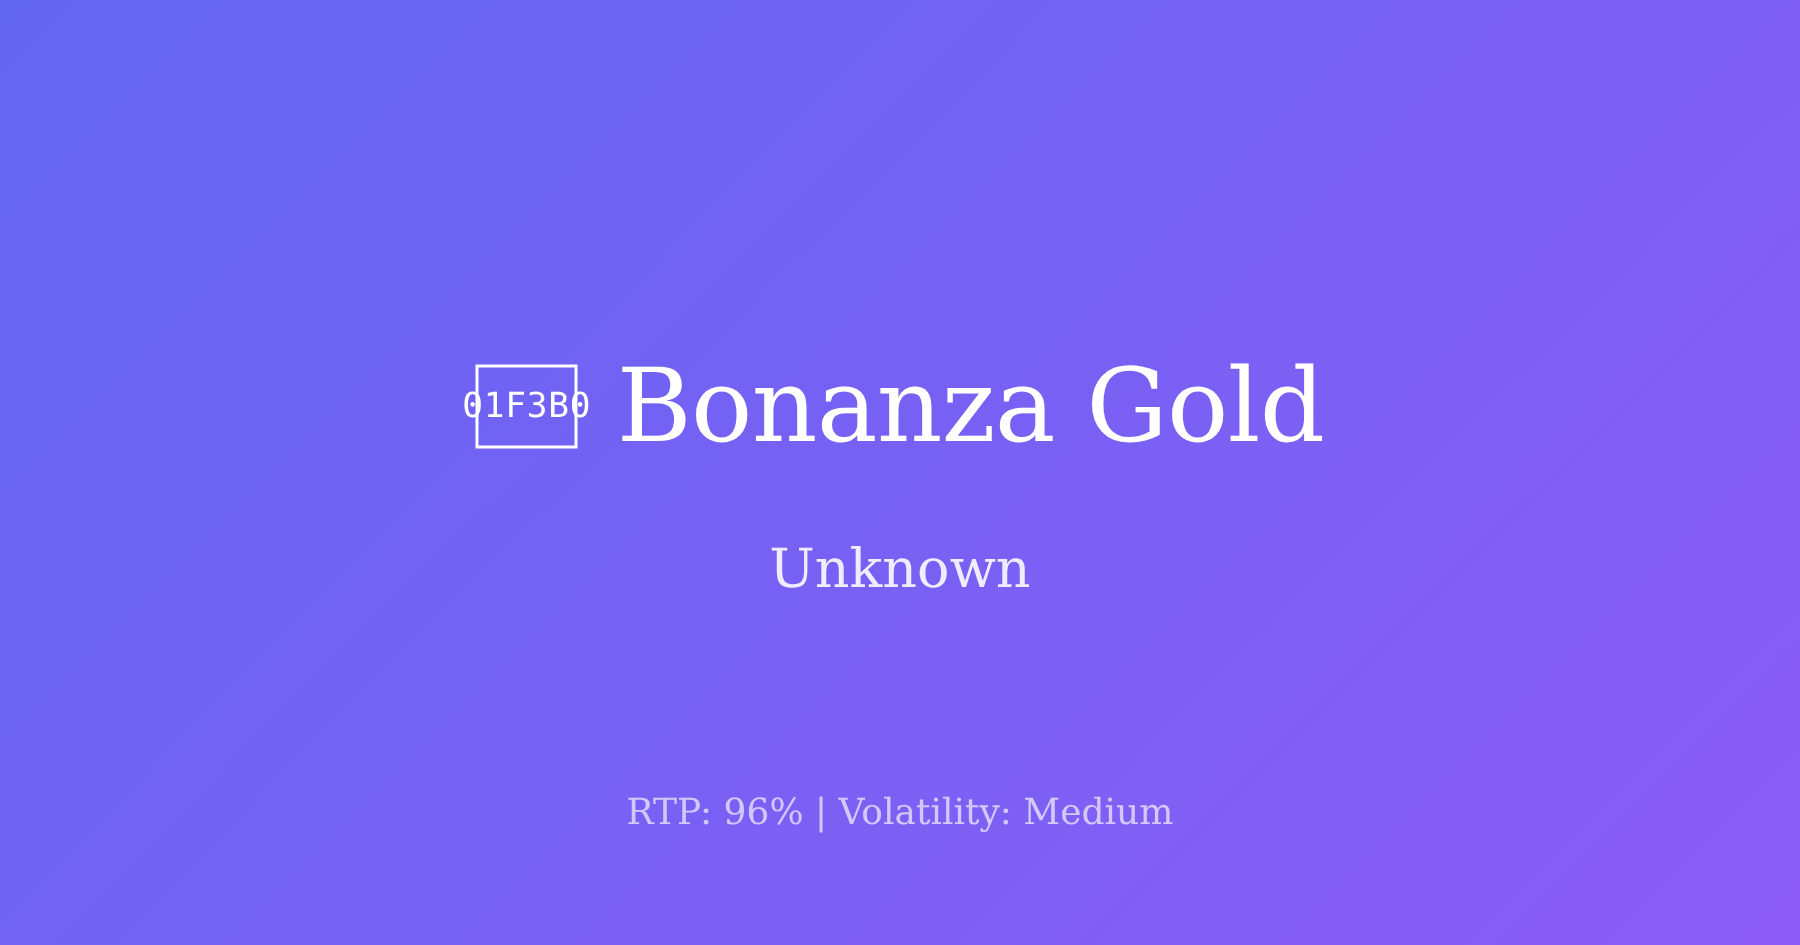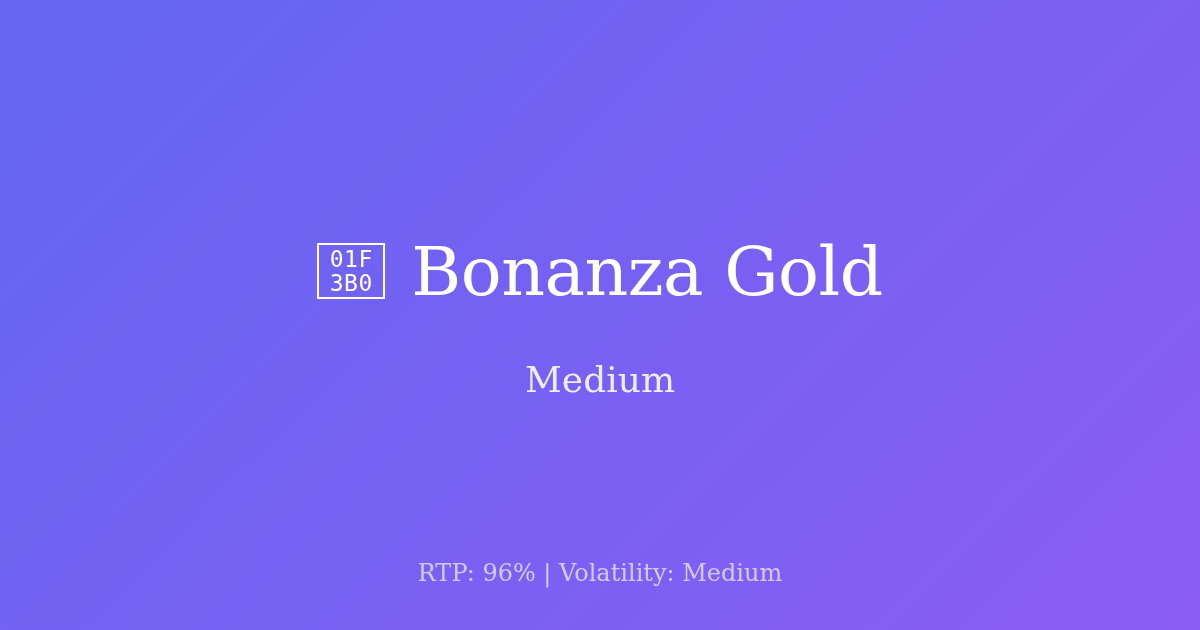--- a/index.html
+++ b/index.html
@@ -44,21 +44,21 @@
     white-space: nowrap;
   }
 
   
   .tofu-glyph {
     box-sizing: border-box;
     width: 68px;
     height: 56px;
     border: 2px solid #FFFFFF;
     display: flex;
-    flex-direction: column;
+    flex-direction: row;
     align-items: center;
     justify-content: center;
     font-family: "DejaVu Sans Mono", "Liberation Mono", monospace;
     color: #FFFFFF;
     line-height: 1;
     letter-spacing: 0.5px;
     flex: 0 0 auto;
     position: relative;
     top: -1px;
   }
@@ -95,21 +95,21 @@
     line-height: 1;
     color: rgba(255, 255, 255, 0.88);
     margin: 0;
   }
 
   
   .stats {
     position: absolute;
     left: 0;
     right: 0;
-    top: 561px;
+    top: 529px;
     text-align: center;
     font-family: "DejaVu Serif", "Liberation Serif", serif;
     font-weight: 400;
     font-size: 24px;
     line-height: 1;
     color: rgba(255, 255, 255, 0.66);
     margin: 0;
     white-space: nowrap;
   }
 </style>
@@ -121,17 +121,17 @@
   <div class="title-row">
 
     <span class="tofu-glyph">
       <span class="tofu-row">01F</span>
       <span class="tofu-row">3B0</span>
     </span>
 
     <h1 class="game-title">Bonanza Gold</h1>
   </div>
 
-  <p class="provider">Medium</p>
+  <p class="provider">Unknown</p>
 
   <p class="stats">RTP: 96% | Volatility: Medium</p>
 
 </div>
 
 </body></html>

